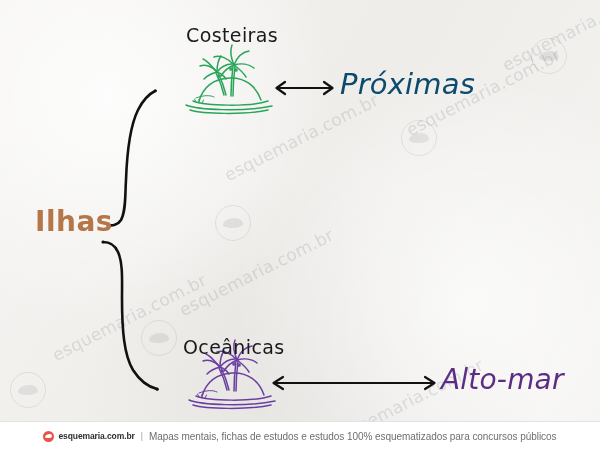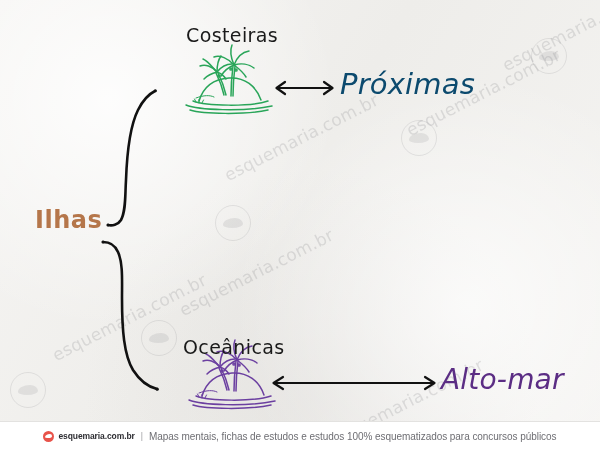--- a/index.html
+++ b/index.html
@@ -54,21 +54,21 @@
   }
   #label-oceanicas {
     left: 183px;
     top: 338px;
     font-size: 19px;
     color: #1a1a1a;
   }
   #label-ilhas {
     left: 35px;
     top: 208px;
-    font-size: 24px;
+    font-size: 28px;
     font-weight: 700;
     color: #b5764a;
     letter-spacing: 0.5px;
   }
   #label-proximas {
     left: 340px;
     top: 70px;
     font-size: 29px;
     font-style: italic;
     color: #0c4a6e;

